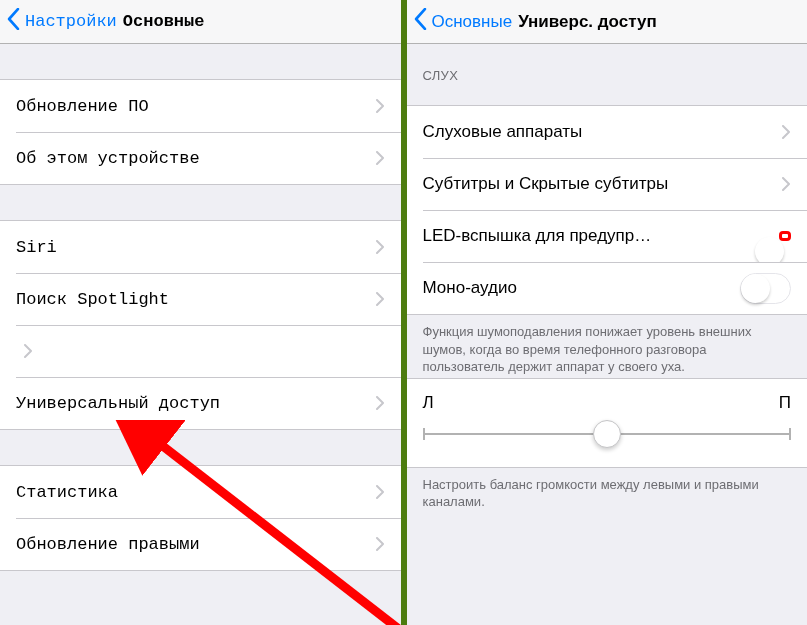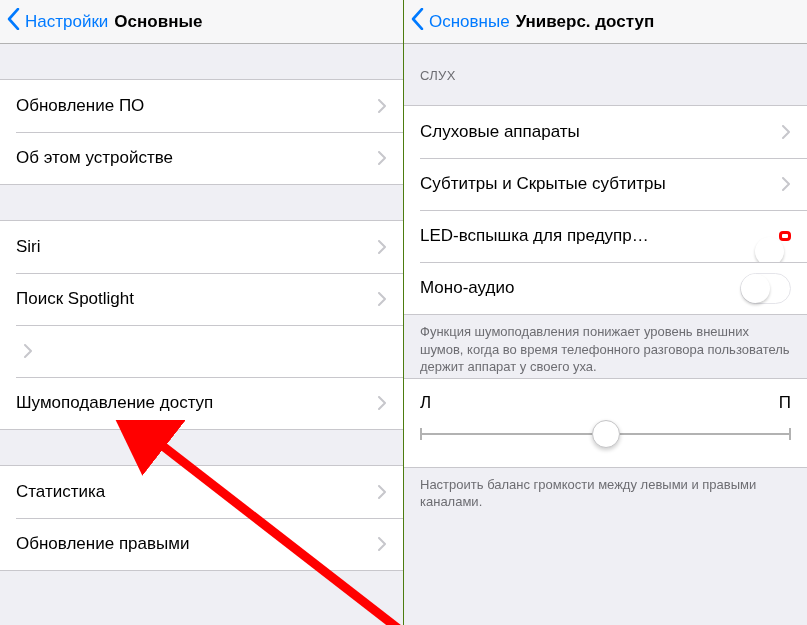--- a/index.html
+++ b/index.html
@@ -11,21 +11,21 @@
     overflow: hidden;
     display: flex;
   }
   .panel {
     flex: 1;
     display: flex;
     flex-direction: column;
     background: #efeff4;
     position: relative;
   }
-  .panel-left { border-right: 1px solid #4d7c0f; }
+  .panel-left { border-right: 6px solid #4d7c0f; font-family: Liberation Mono, monospace; }
   .navbar {
     height: 44px;
     background: #f7f7f8;
     border-bottom: .5px solid #b2b2b2;
     display: flex;
     align-items: center;
     padding: 0 6px;
     position: relative;
   }
   .nav-back {
@@ -217,21 +217,21 @@
         </span>
     </div>
     <div class="row">
       <span class="chevron">
           <svg viewBox="0 0 9 14">
             <polyline points="1,1 7,7 1,13" fill="none" stroke="#c7c7cc" stroke-width="2" stroke-linecap="round" stroke-linejoin="round"></polyline>
           </svg>
         </span>
     </div>
     <div class="row">
-      <div class="row-label">Шумоподавление доступ</div>
+      <div class="row-label">Универсальный доступ</div>
       <span class="chevron">
           <svg viewBox="0 0 9 14">
             <polyline points="1,1 7,7 1,13" fill="none" stroke="#c7c7cc" stroke-width="2" stroke-linecap="round" stroke-linejoin="round"></polyline>
           </svg>
         </span>
     </div>
   </div>
 
   <div class="section-spacer"></div>
 

